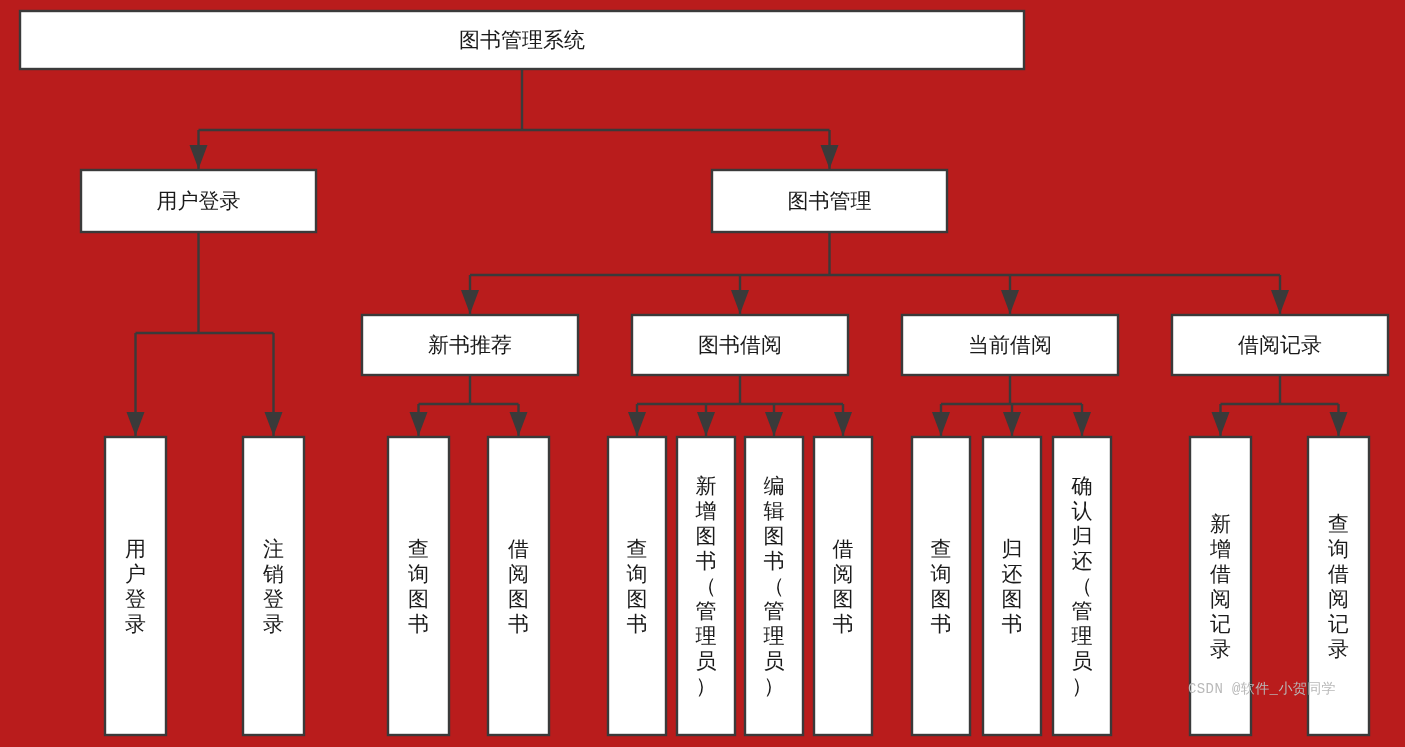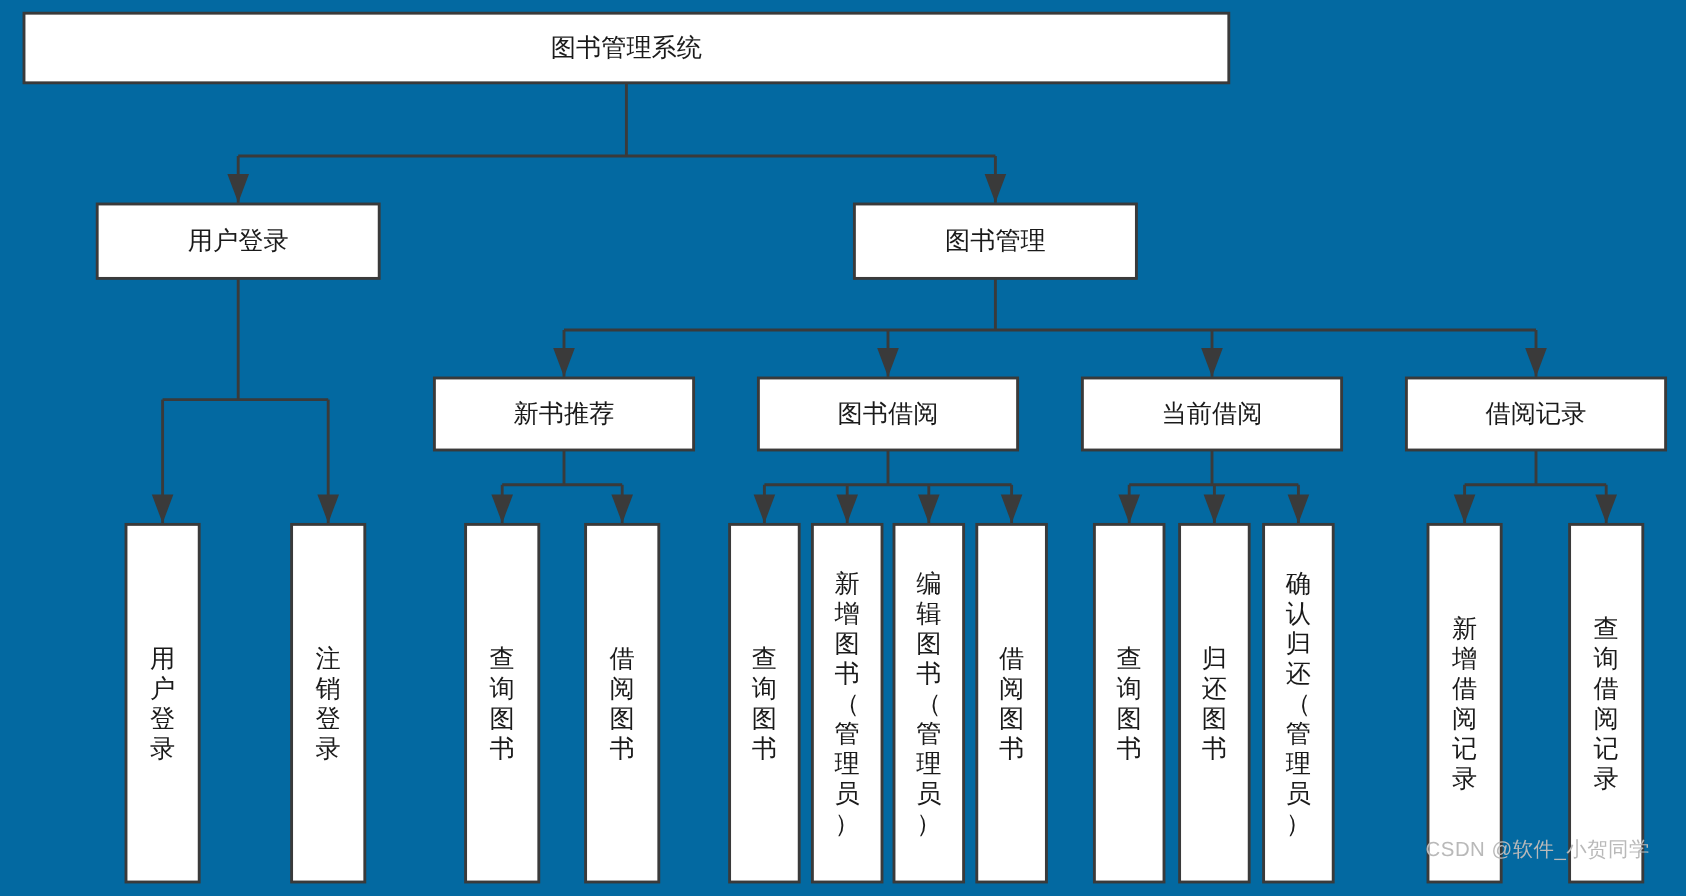--- a/index.html
+++ b/index.html
@@ -8,21 +8,21 @@
     padding: 0;
     background: #ffffff;
   }
   body {
     font-family: "DejaVu Sans", "Liberation Sans", sans-serif;
   }
   #diagram-root {
     position: relative;
     width: 1405px;
     height: 747px;
-    background: #0369a1;
+    background: #b91c1c;
     overflow: hidden;
   }
   svg.diagram-canvas {
     position: absolute;
     left: 0;
     top: 0;
     width: 1405px;
     height: 747px;
   }
   .node-box {
@@ -50,25 +50,25 @@
   }
   .node-label-v {
     font-family: "DejaVu Sans", "Liberation Sans", sans-serif;
     font-size: 21px;
     fill: #1a1a1a;
     text-anchor: middle;
     white-space: pre;
   }
   .watermark-text {
     position: absolute;
-    font-family: Liberation Sans, sans-serif;
-    font-size: 17px;
+    font-family: Liberation Mono, monospace;
+    font-size: 14px;
     color: #b9b9b9;
     left: 1188px;
-    top: 696px;
+    top: 680px;
     letter-spacing: 0.4px;
     user-select: none;
   }
 </style>
 </head>
 <body>
 
 <div id="diagram-root">
 
   <svg class="diagram-canvas" viewBox="0 0 1405 747">

